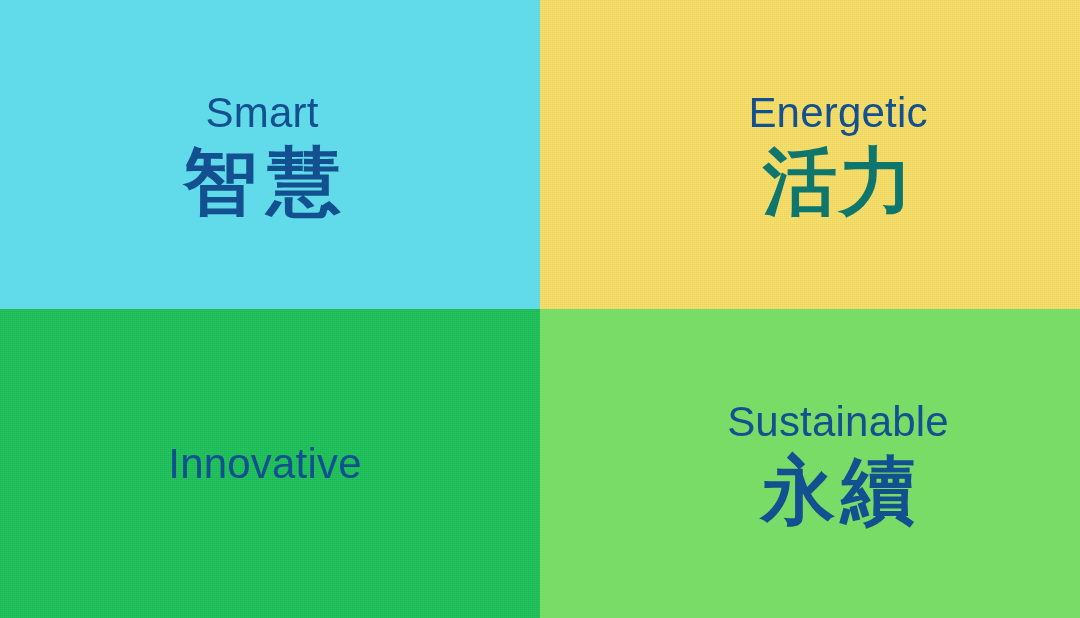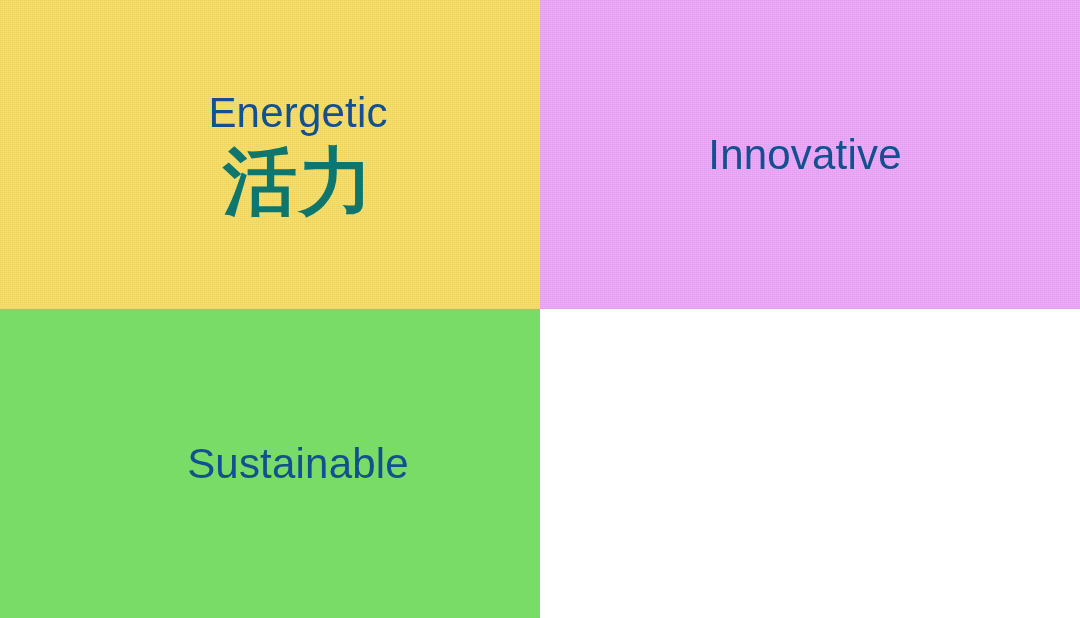--- a/index.html
+++ b/index.html
@@ -81,36 +81,44 @@
   .q-cyan   .label-zh { letter-spacing: 10px; text-indent: 10px; }
   .q-yellow .label-zh { letter-spacing: 2px;  text-indent: 2px;  }
   .q-purple .label-zh { letter-spacing: 2px;  text-indent: 2px;  }
   .q-green  .label-zh { letter-spacing: 6px;  text-indent: 6px;  }
 </style>
 </head>
 <body>
 
 <div id="brand-grid" style="width: 1080px; height: 618px; grid-template-columns: 540px 540px; grid-template-rows: 309px 309px;">
 
+  <div class="quadrant q-cyan" style="background-color: rgb(98, 220, 235);">
+    <div class="noise"></div>
+    <div class="label-stack">
+      <div class="label-en" style="color: rgb(18, 80, 143);">Smart</div>
+      <div class="label-zh" style="color: rgb(18, 80, 143);">智慧</div>
+    </div>
+  </div>
 
   <div class="quadrant q-yellow" style="background-color: rgb(249, 224, 106);">
     <div class="noise"></div>
     <div class="label-stack">
       <div class="label-en" style="color: rgb(18, 80, 143);">Energetic</div>
       <div class="label-zh" style="color: #0f766e;">活力</div>
     </div>
   </div>
 
-  <div class="quadrant q-purple" style="background-color: #f0abfc;">
+  <div class="quadrant q-purple" style="background-color: #22c55e;">
     <div class="noise"></div>
     <div class="label-stack">
       <div class="label-en" style="color: rgb(18, 80, 143);">Innovative</div>
     </div>
   </div>
 
   <div class="quadrant q-green" style="background-color: rgb(121, 221, 104);">
     <div class="noise"></div>
     <div class="label-stack">
       <div class="label-en" style="color: rgb(18, 80, 143);">Sustainable</div>
+      <div class="label-zh" style="color: rgb(18, 80, 143);">永續</div>
     </div>
   </div>
 
 </div>
 
 </body></html>

